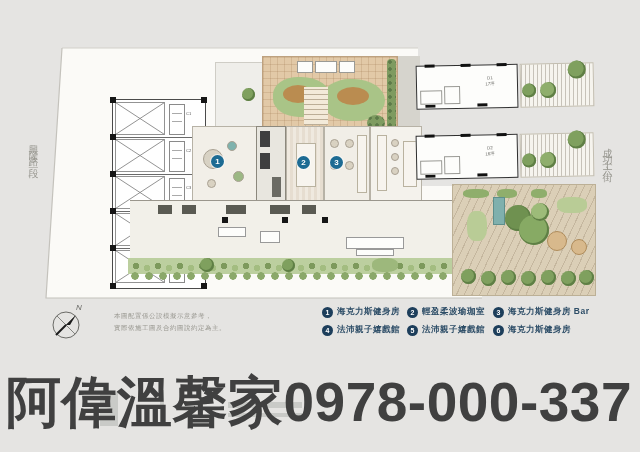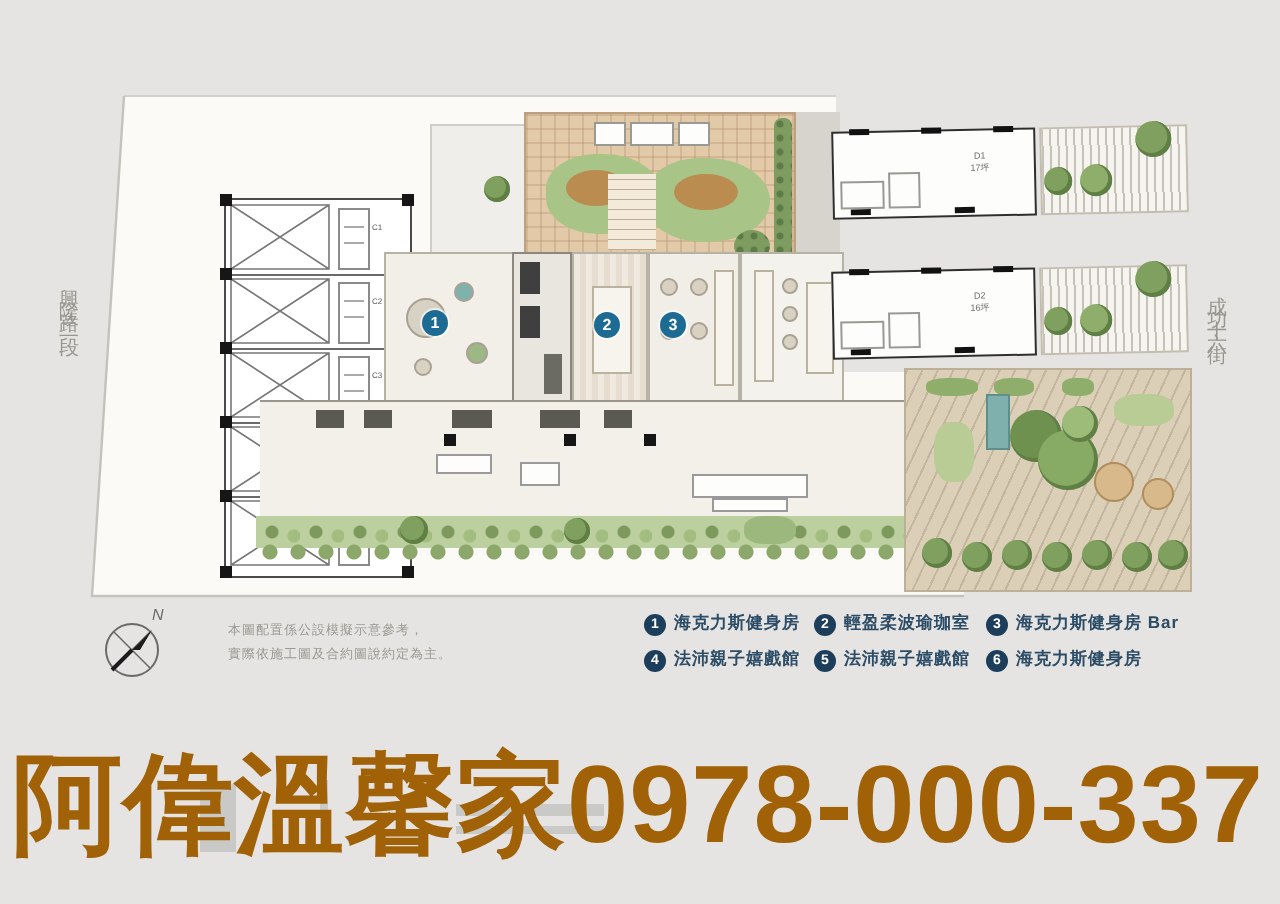--- a/index.html
+++ b/index.html
@@ -74,21 +74,21 @@
 
   
   .street{writing-mode:vertical-rl;font-size:10px;letter-spacing:6px;color:#97968f;}
   .disclaimer{font-size:6.5px;line-height:1.8;color:#9a9992;letter-spacing:0.5px;}
   .legend-item{position:absolute;display:flex;align-items:center;gap:4px;}
   .legend-num{width:11px;height:11px;border-radius:50%;background:#1d3e5b;color:#fff;font-size:7px;font-weight:bold;
     display:flex;align-items:center;justify-content:center;flex:0 0 auto;}
   .legend-label{font-size:8.5px;font-weight:600;color:#2d4d67;letter-spacing:0.5px;white-space:nowrap;}
 
   .watermark{opacity:.22;background:#6a6f6a;}
-  .overlay-text{left:6px;top:374px;font-size:55px;font-weight:bold;color:#a16207;letter-spacing:0.5px;
+  .overlay-text{left:6px;top:374px;font-size:55px;font-weight:bold;color:#404040;letter-spacing:0.5px;
     white-space:nowrap;line-height:1.05;}
   svg{display:block;}
 </style>
 </head>
 <body>
 
 <div class="canvas">
 
   <div class="abs plan-base"></div>
   <div class="abs plan-base2"></div>

